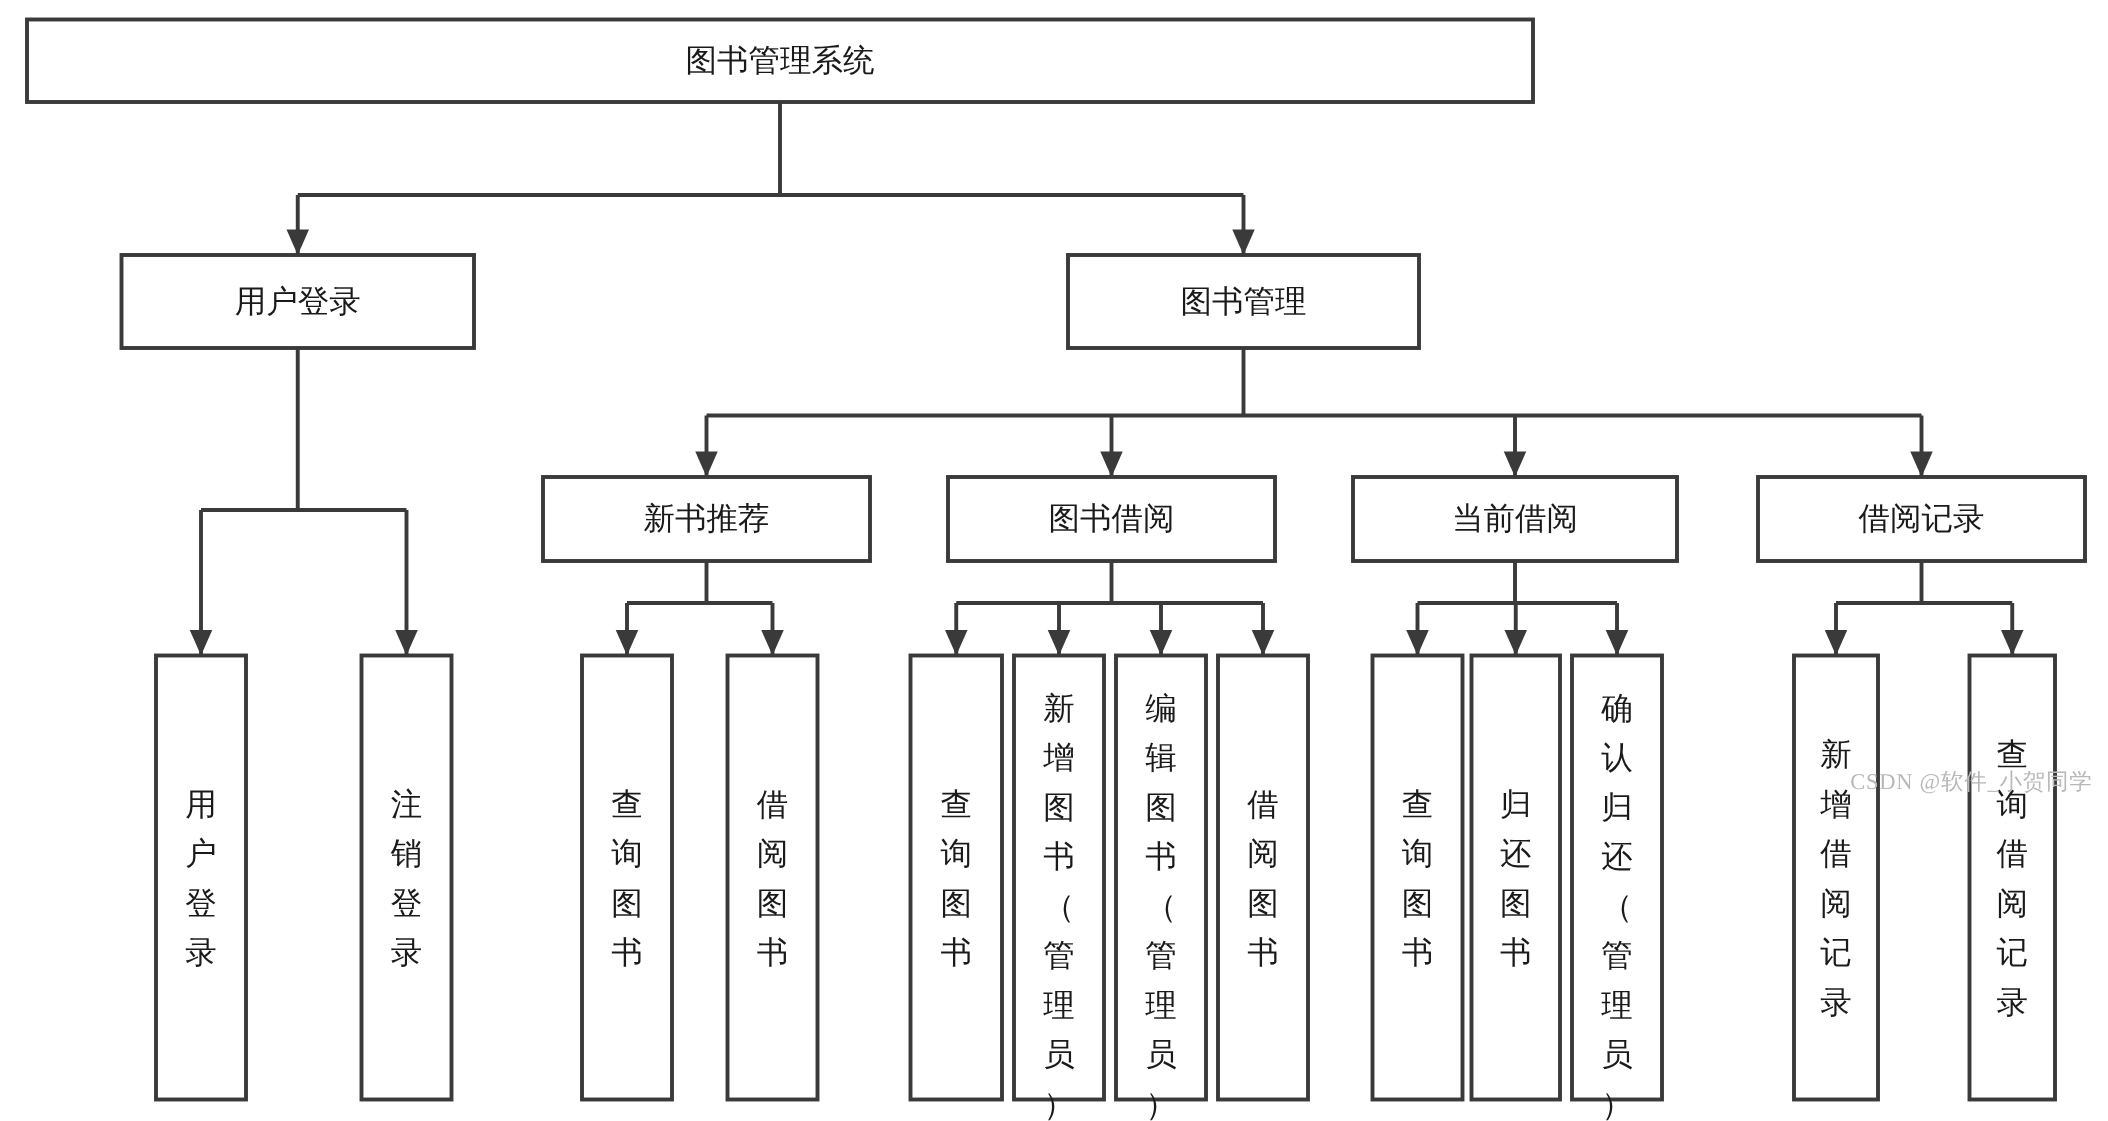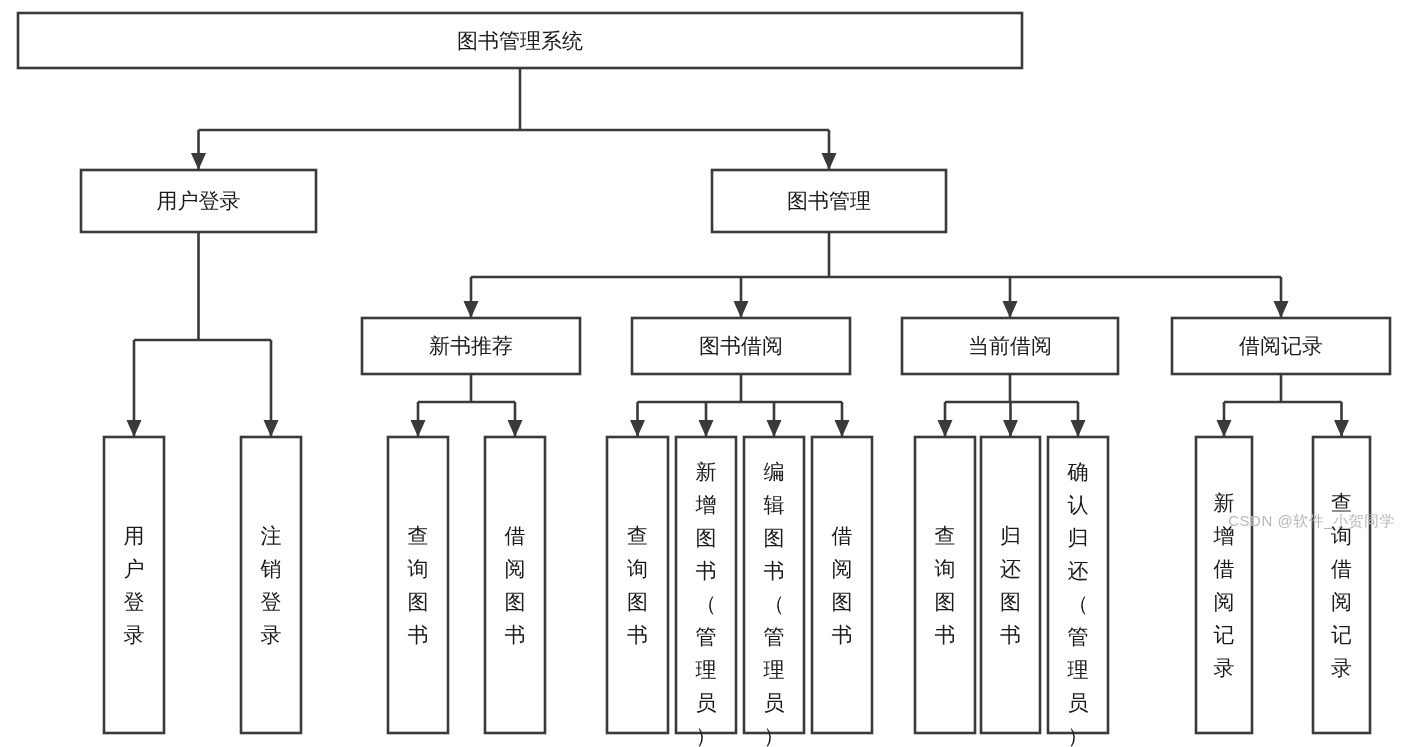--- a/index.html
+++ b/index.html
@@ -51,21 +51,21 @@
   .node-label-v {
     font-family: "DejaVu Sans", "Liberation Sans", sans-serif;
     font-size: 21px;
     fill: #1a1a1a;
     text-anchor: middle;
   }
   .watermark {
     position: absolute;
     right: 10px;
     bottom: 6px;
-    font-family: Liberation Sans, sans-serif;
+    font-family: Liberation Serif, serif;
     font-size: 15px;
     color: #b8b8b8;
     letter-spacing: 0.5px;
     white-space: nowrap;
     user-select: none;
   }
 </style>
 </head>
 <body>
 

